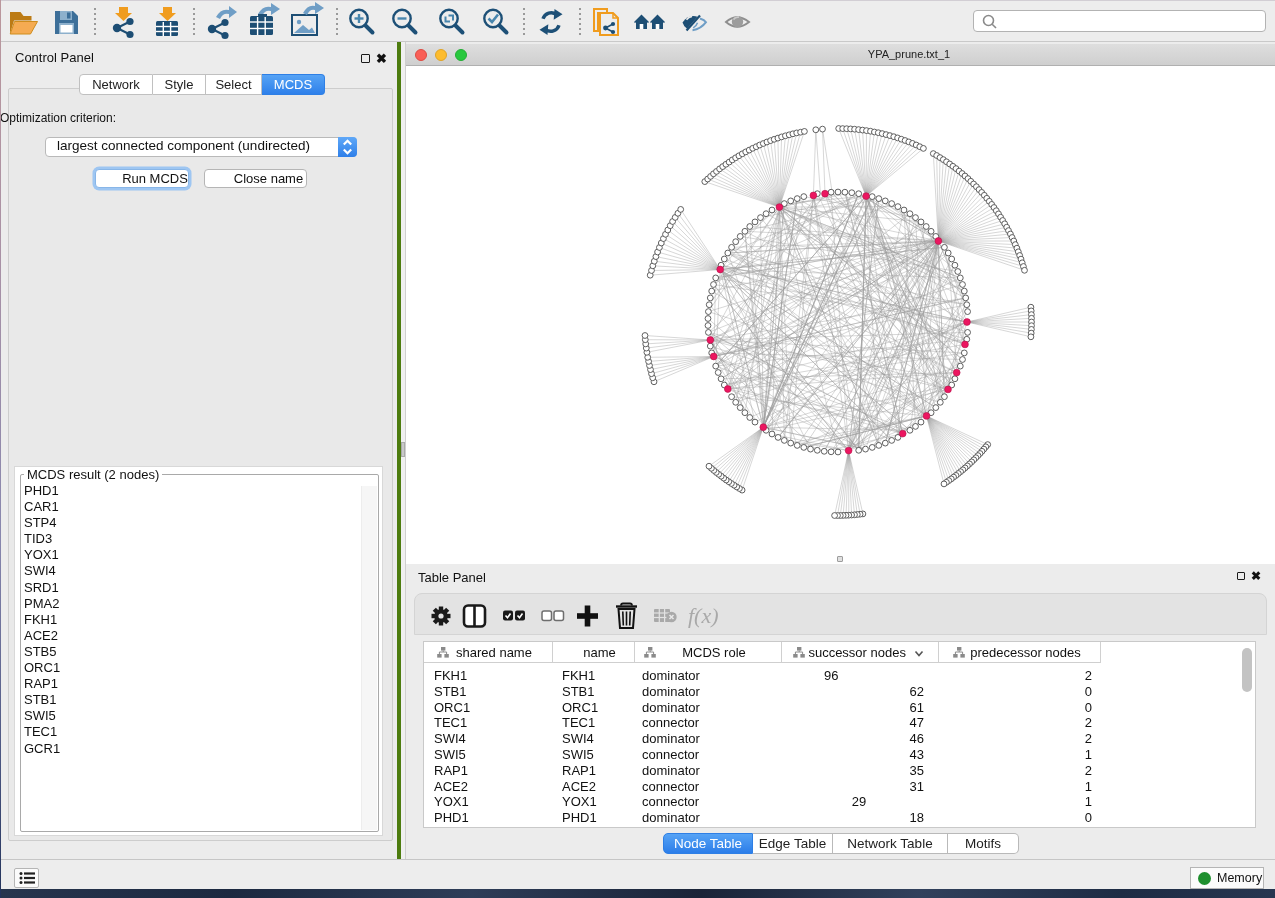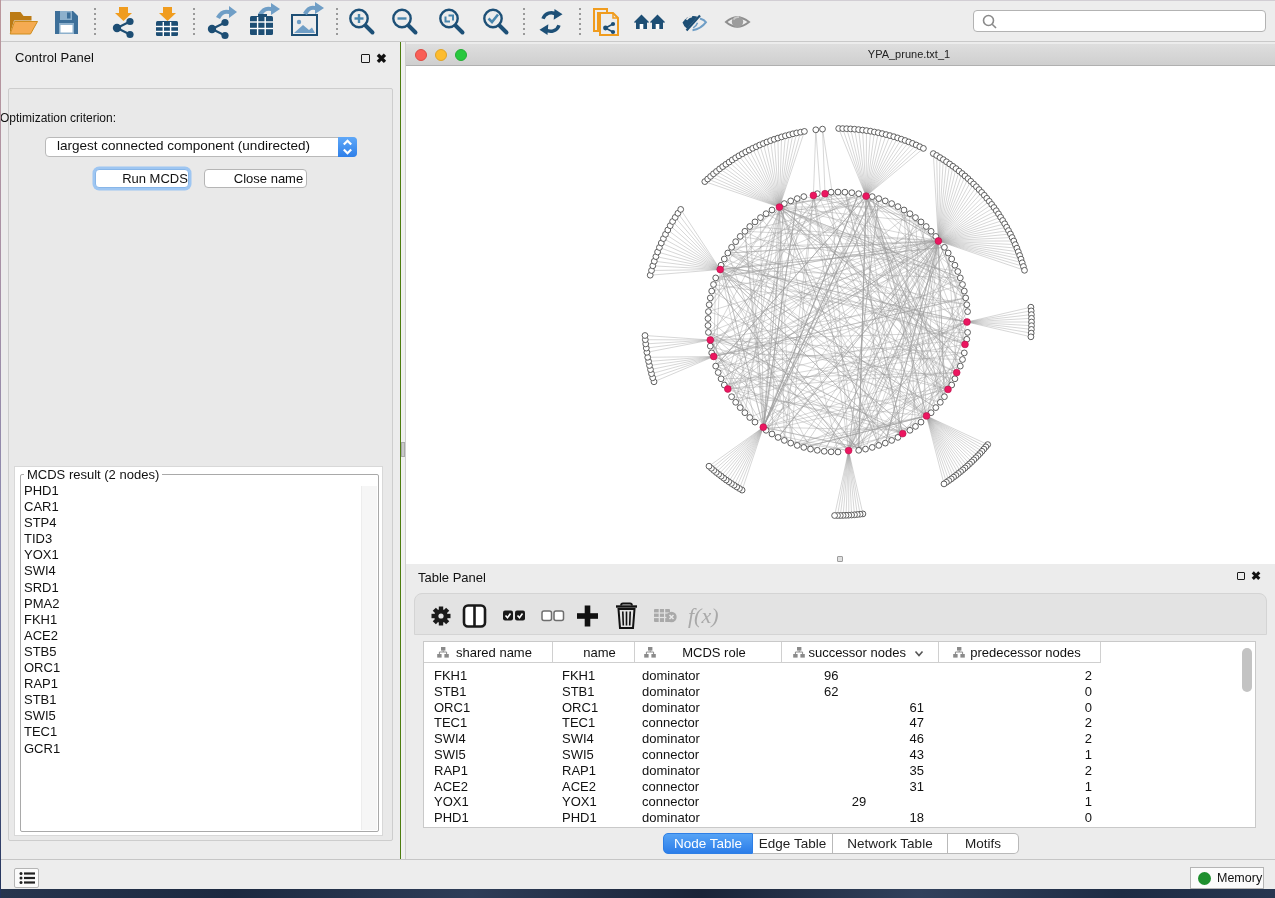--- a/index.html
+++ b/index.html
@@ -6,21 +6,21 @@
 html,body { width:1275px; height:898px; overflow:hidden; font-family:"Liberation Sans", sans-serif; }
 body { background:#ececec; position:relative; }
 .abs { position:absolute; }
 
 
 #toolbar { left:0; top:0; width:1275px; height:42px; background:#ededed; border-top:1px solid #d2ced4; border-bottom:1px solid #c9c9c9; }
 .tsep { position:absolute; top:7px; height:28px; width:2px; background:repeating-linear-gradient(#9a9a9a 0 2px, transparent 2px 5px); }
 #searchbox { position:absolute; left:973px; top:9px; width:293px; height:22px; background:#fff; border:1px solid #b3b3b3; border-radius:4px; }
 
 
-#cpanel { left:0; top:42px; width:401px; height:817px; background:#ececec; border-right:1px solid #4d7c0f; }
+#cpanel { left:0; top:42px; width:401px; height:817px; background:#ececec; border-right:4px solid #4d7c0f; }
 #cp-title { position:absolute; left:15px; top:8px; font-size:13px; color:#111; }
 #cp-max { position:absolute; left:361px; top:12px; width:9px; height:9px; border:1.5px solid #1a1a1a; border-radius:1px; }
 #cp-close { position:absolute; left:376px; top:9px; font-size:13px; font-weight:bold; color:#111; }
 #cp-content { position:absolute; left:8px; top:46px; width:385px; height:753px; background:#e9e9e9; border:1px solid #cdcdcd; border-radius:2px; }
 .tabs { position:absolute; left:79px; top:32px; height:21px; display:flex; z-index:3; }
 .tab { height:21px; font-size:13px; color:#222; background:#fff; border:1px solid #c0c0c0; border-left:none; display:flex; align-items:center; justify-content:center; }
 .tab.first { border-left:1px solid #c0c0c0; border-radius:4px 0 0 4px; }
 .tab.last { border-radius:0 4px 4px 0; }
 .tab.sel { background:linear-gradient(#56a3f5,#2e80ea); color:#fff; border-color:#2e7fe5; }
 #opt-label { position:absolute; left:0; top:69px; width:401px; font-size:12px; color:#111; }
@@ -186,20 +186,26 @@
         <line x1="11.2" y1="11.2" x2="15" y2="15" stroke="#8a8a8a" stroke-width="1.6"></line>
       </svg>
 </div>
 </div>
 
 <div id="cpanel" class="abs">
   <div id="cp-title">Control Panel</div>
   <div id="cp-max"></div>
   <div id="cp-close">✖</div>
   <div id="cp-content"></div>
+  <div class="tabs">
+    <div class="tab first" style="width:74px">Network</div>
+    <div class="tab" style="width:53px">Style</div>
+    <div class="tab" style="width:56px">Select</div>
+    <div class="tab last sel" style="width:63px">MCDS</div>
+  </div>
   <div id="opt-label">Optimization criterion:</div>
   <div id="dropdown">largest connected component (undirected)
     <div id="dd-btn"><svg width="19" height="20" viewBox="0 0 19 20">
           <path d="M5.8 7.5 L9.5 3.8 L13.2 7.5" fill="none" stroke="#fff" stroke-width="2.2"></path>
           <path d="M5.8 12.5 L9.5 16.2 L13.2 12.5" fill="none" stroke="#fff" stroke-width="2.2"></path>
         </svg></div>
   </div>
   <div class="btn" id="btn-run">Run MCDS</div>
   <div class="btn" id="btn-close">Close name</div>
   <div id="result-wrap">
@@ -1110,21 +1116,21 @@
         </div>
 </div>
 <div class="row" style="left:10px;top:26.0px">FKH1</div>
 <div class="row" style="left:138px;top:26.0px">FKH1</div>
 <div class="row" style="left:218px;top:26.0px">dominator</div>
 <div class="row" style="left:400px;top:26.0px;width:100px;text-align:left">96</div>
 <div class="row" style="left:563px;top:26.0px;width:105px;text-align:right">2</div>
 <div class="row" style="left:10px;top:41.8px">STB1</div>
 <div class="row" style="left:138px;top:41.8px">STB1</div>
 <div class="row" style="left:218px;top:41.8px">dominator</div>
-<div class="row" style="left:400px;top:41.8px;width:100px;text-align:left">62</div>
+<div class="row" style="left:400px;top:41.8px;width:100px;text-align:right">62</div>
 <div class="row" style="left:563px;top:41.8px;width:105px;text-align:right">0</div>
 <div class="row" style="left:10px;top:57.6px">ORC1</div>
 <div class="row" style="left:138px;top:57.6px">ORC1</div>
 <div class="row" style="left:218px;top:57.6px">dominator</div>
 <div class="row" style="left:400px;top:57.6px;width:100px;text-align:right">61</div>
 <div class="row" style="left:563px;top:57.6px;width:105px;text-align:right">0</div>
 <div class="row" style="left:10px;top:73.4px">TEC1</div>
 <div class="row" style="left:138px;top:73.4px">TEC1</div>
 <div class="row" style="left:218px;top:73.4px">connector</div>
 <div class="row" style="left:400px;top:73.4px;width:100px;text-align:right">47</div>

